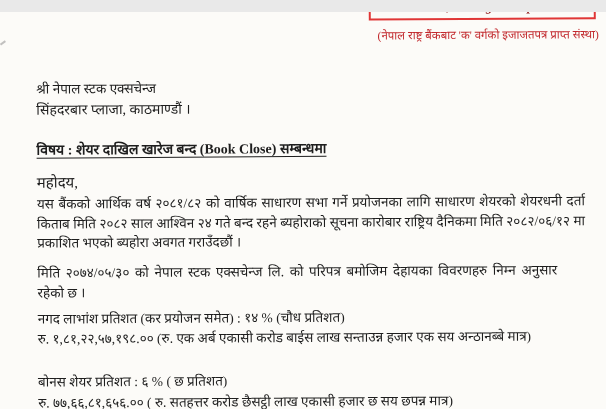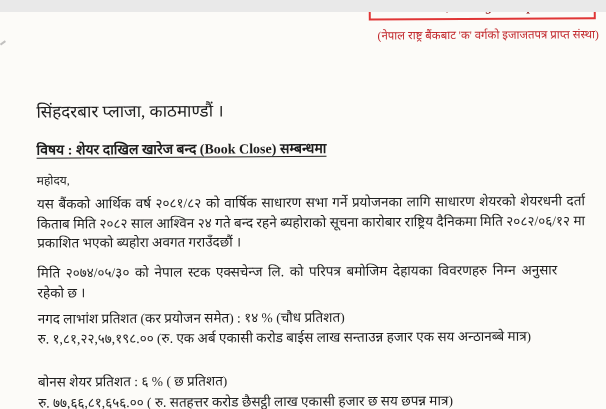--- a/index.html
+++ b/index.html
@@ -33,28 +33,28 @@
   }
   .license-note {
     position:absolute;
     top:16px; right:6px;
     color:#c22a2e;
     font-size:11.5px;
     white-space:nowrap;
   }
   .date-line { position:absolute; top:33px; left:37px; font-size:13.5px; }
   .recipient-name { position:absolute; top:66px; left:37px; font-size:13.5px; }
-  .recipient-address { position:absolute; top:86px; left:37px; font-size:17px; }
+  .recipient-address { position:absolute; top:86px; left:37px; font-size:14px; }
   .subject-line {
     position:absolute; top:126px; left:37px;
     font-size:14px; font-weight:bold;
     text-decoration:underline;
     text-underline-offset:3px;
   }
-  .salutation { position:absolute; top:158px; left:37px; font-size:12px; }
+  .salutation { position:absolute; top:158px; left:37px; font-size:15px; }
   .para {
     position:absolute; left:37px;
     width:548px;
     font-size:13.5px;
     line-height:19.5px;
     text-align:justify;
   }
   .para-1 { top:181px; }
   .para-2 { top:250px; width:520px; }
   .uword { text-underline-offset:2px; }
@@ -77,20 +77,21 @@
 <div class="page">
   <div class="tilt">
 
     <div class="scan-speck"></div>
 
     <div class="tagline-box">Consistent, Strong &amp; Dependable</div>
 
     <div class="license-note">(नेपाल राष्ट्र बैंकबाट 'क' वर्गको इजाजतपत्र प्राप्त संस्था)</div>
 
 
+    <div class="recipient-name">श्री नेपाल स्टक एक्सचेन्ज</div>
 
     <div class="recipient-address">सिंहदरबार प्लाजा, काठमाण्डौं ।</div>
 
     <div class="subject-line">विषय : शेयर दाखिल खारेज बन्द (Book Close) सम्बन्धमा</div>
 
     <div class="salutation">महोदय,</div>
 
     <div class="para para-1"><span>यस बैंकको आर्थिक वर्ष २०८१/८२ को वार्षिक साधारण सभा गर्ने प्रयोजनका लागि साधारण शेयरको शेयरधनी दर्ता किताब मिति २०८२ साल आश्विन २४ गते बन्द रहने ब्यहोराको </span><span class="uword">सूचना</span><span> कारोबार राष्ट्रिय दैनिकमा मिति २०८२/०६/१२ मा प्रकाशित भएको ब्यहोरा अवगत गराउँदछौं ।</span></div>
 
     <div class="para para-2">मिति २०७४/०५/३० को नेपाल स्टक एक्सचेन्ज लि. को परिपत्र बमोजिम देहायका विवरणहरु निम्न अनुसार रहेको छ ।</div>

